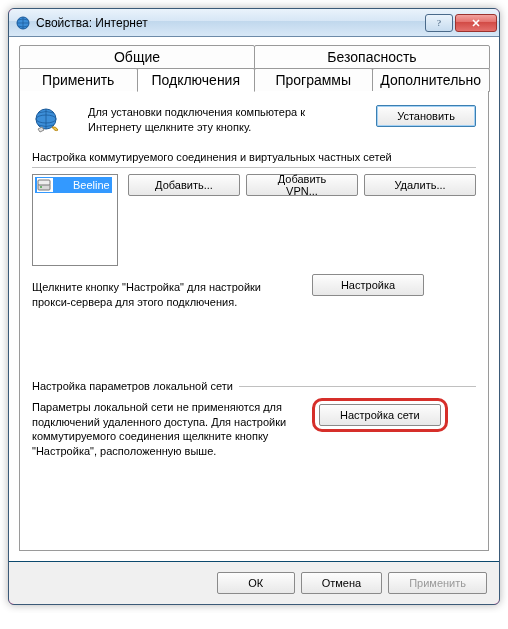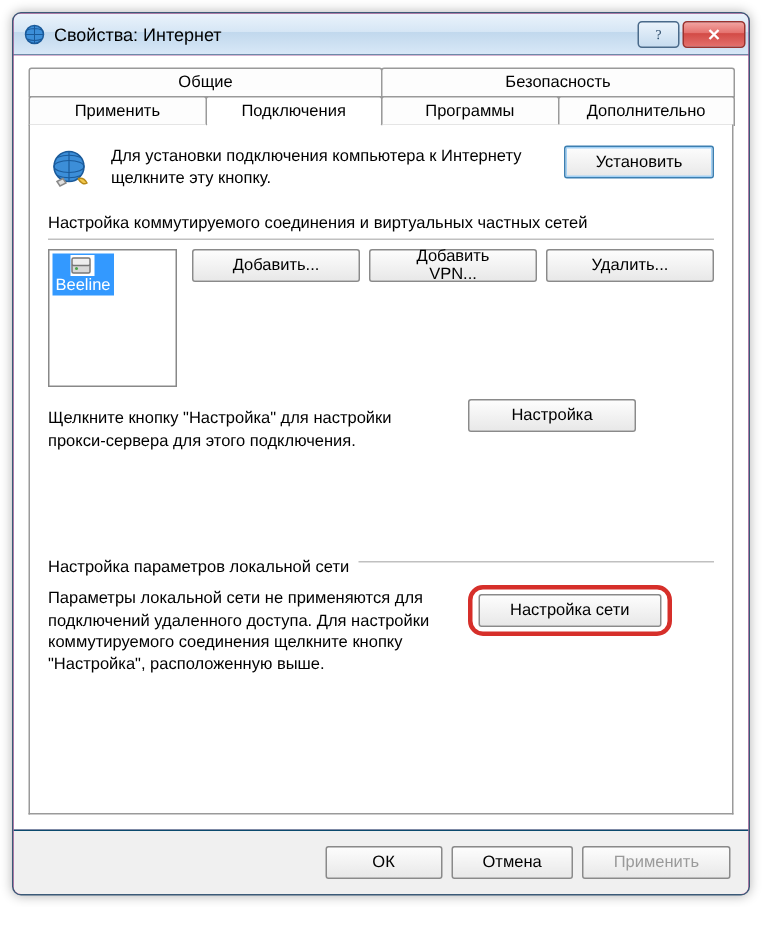--- a/index.html
+++ b/index.html
@@ -47,76 +47,75 @@
     padding: 8px 10px 10px 10px;
   }
   .tabrow { display:flex; gap:0; }
   .tabrow2 { margin-top:-1px; }
   .tab {
     flex:1;
     text-align:center;
     padding:3px 0;
     border:1px solid #9a9a9a;
     background:#fdfdfd;
-    font-size:11px;
+    font-size:14px;
     cursor:pointer;
     position:relative;
     border-radius:2px 2px 0 0;
     margin-right:-1px;
   }
   .tab.active {
     background:#fff;
     border-bottom:1px solid #fff;
     z-index:2;
   }
   .tabpage {
     border:1px solid #9a9a9a;
     border-top:none;
     padding:14px 12px 14px 12px;
     background:#fff;
     margin-top:-1px;
     min-height:460px;
     position:relative;
   }
-  .row1 { display:flex; align-items:flex-start; gap:10px; }
+  .row1 { display:flex; align-items:flex-start; gap:24px; }
   .globeicon { width:32px; height:32px; flex-shrink:0; }
   .infotext { flex:1; font-size:11px; line-height:1.35; color:#000; }
   .btn {
     min-width:100px;
     height:22px;
     padding:0 20px;
     font-size:11px;
     border:1px solid #8a8a8a;
     background:linear-gradient(to bottom,#fdfdfd,#e8e8e8);
     border-radius:2px;
     cursor:pointer;
     display:inline-flex; align-items:center; justify-content:center;
   }
   .btn.default {
     border:1px solid #3c7fb1;
     box-shadow:inset 0 0 0 1px #a3d1f5;
   }
   .btn.disabled { color:#9a9a9a; cursor:default; }
-  .groupline { display:flex; margin:14px 0 6px 0; }
+  .groupline { display:flex; align-items:center; margin:14px 0 6px 0; }
   .groupline .gtxt { white-space:pre-line; font-size:11px; }
   .groupline .grule { flex:1; height:1px; background:#c0c0c0; margin-left:6px; margin-top:2px;}
   .listbox {
     width:270px; height:92px;
     border:1px solid #888;
     background:#fff;
     padding:2px;
     overflow:auto;
   }
   .listitem {
-    display:flex; align-items:center; gap:0;
+    display:flex; align-items:center; gap:20px;
     background:#3399ff; color:#fff;
     padding:1px 2px;
     width:fit-content;
     font-size:11px;
-    flex-direction:column;
   }
   .modemicon { width:16px; height:14px; background:#fff; display:inline-block; }
   .sidebtns { display:flex; flex-direction:row; gap:6px; }
   .flexrow { display:flex; gap:10px; align-items:flex-start; }
   .hint { font-size:11px; line-height:1.35; width:270px; margin-top:6px;}
   .lansection { margin-top:70px; }
   .highlight-wrap {
     border:3px solid #d62f2a;
     border-radius:10px;
     padding:3px 4px;

